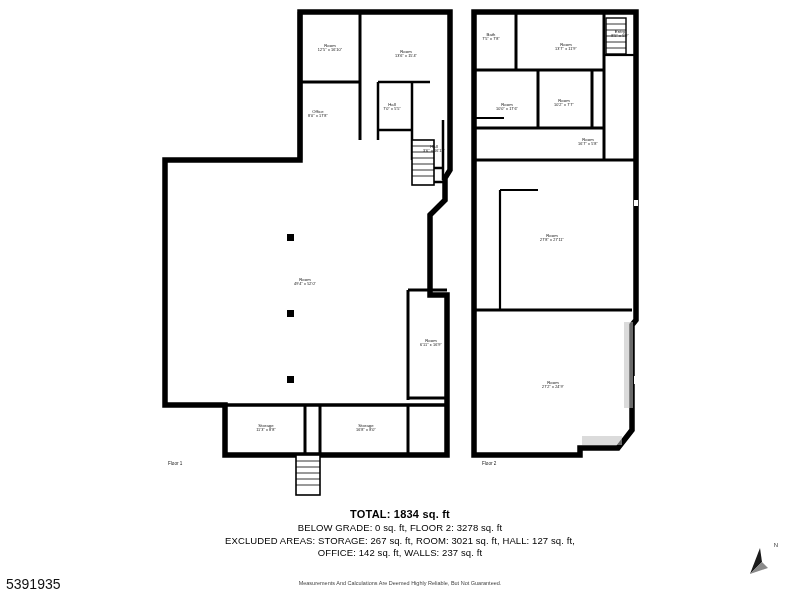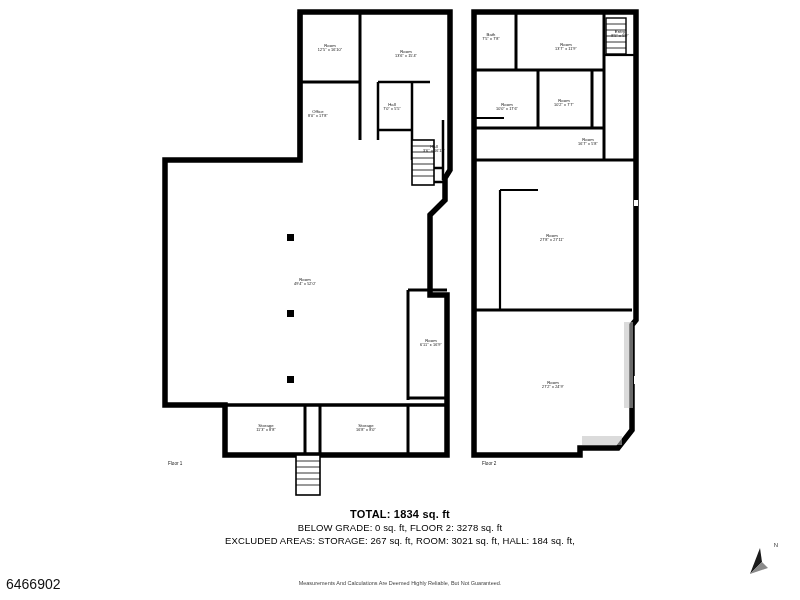--- a/index.html
+++ b/index.html
@@ -264,26 +264,27 @@
   </div>
 
 <div id="floor-tags">
     <div class="floor-tag" style="left: 168px; top: 463px;">Floor 1</div>
     <div class="floor-tag" style="left: 482px; top: 463px;">Floor 2</div>
   </div>
 
 <div class="summary" style="top:508px;">
   <div class="total">TOTAL: 1834 sq. ft</div>
   <div class="line">BELOW GRADE: 0 sq. ft, FLOOR 2: 3278 sq. ft</div>
-  <div class="line">EXCLUDED AREAS: STORAGE: 267 sq. ft, ROOM: 3021 sq. ft, HALL: 184 sq. ft,</div>
+  <div class="line">EXCLUDED AREAS: STORAGE: 267 sq. ft, ROOM: 3021 sq. ft, HALL: 127 sq. ft,</div>
+  <div class="line">OFFICE: 142 sq. ft, WALLS: 237 sq. ft</div>
 </div>
 
 <div class="disclaimer" style="top:580px;">Measurements And Calculations Are Deemed Highly Reliable, But Not Guaranteed.</div>
 
-<div class="mls-id">6466902</div>
+<div class="mls-id">5391935</div>
 
 <div class="compass">
   <span class="n-letter">N</span>
   <svg viewBox="0 0 34 36" width="34" height="36">
     <polygon points="6,32 16,6 18,20" fill="#1a1a1a"></polygon>
     <polygon points="6,32 18,20 24,26" fill="#8a8a8a"></polygon>
   </svg>
 </div>
 
 </body></html>

